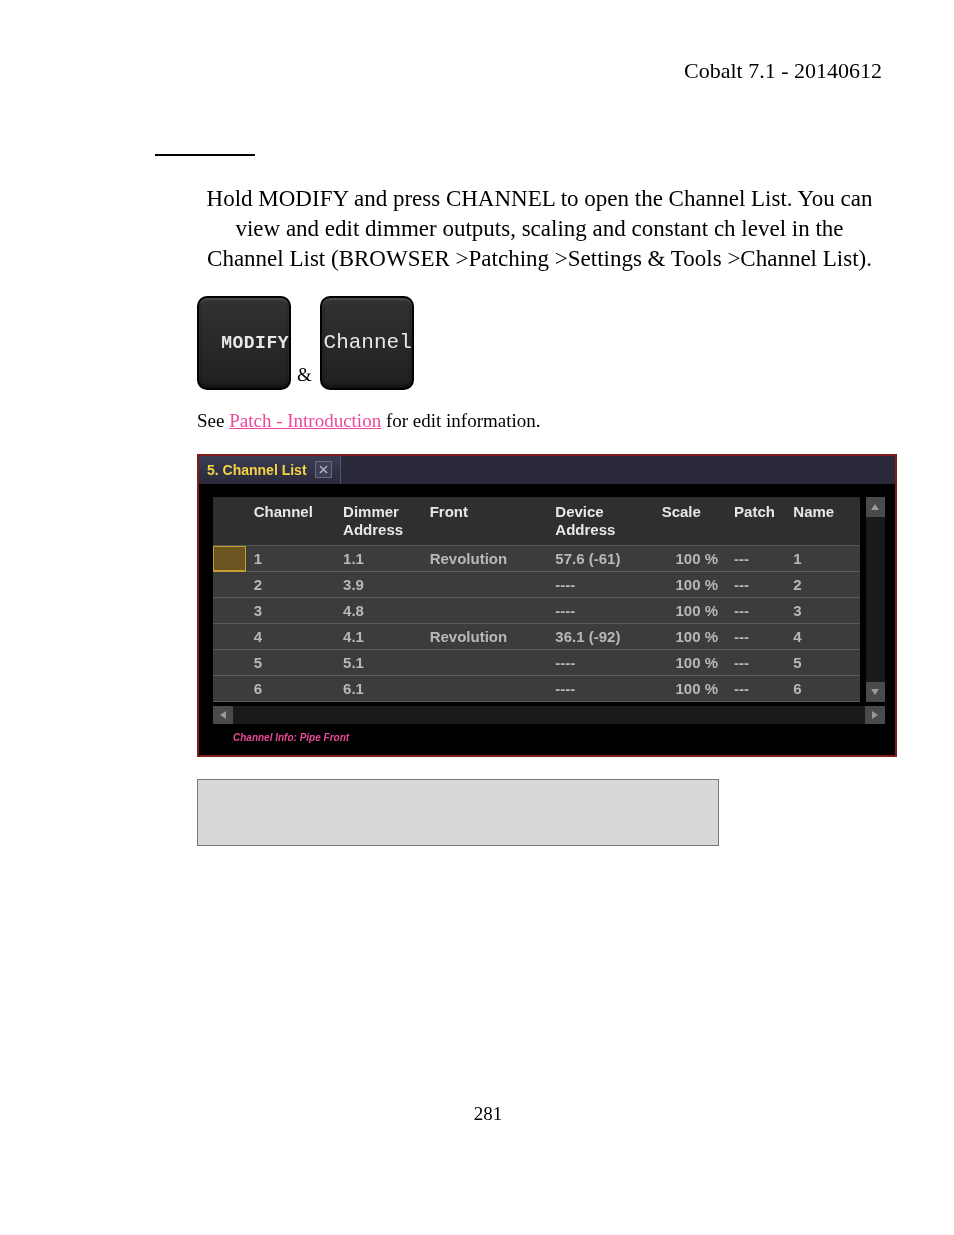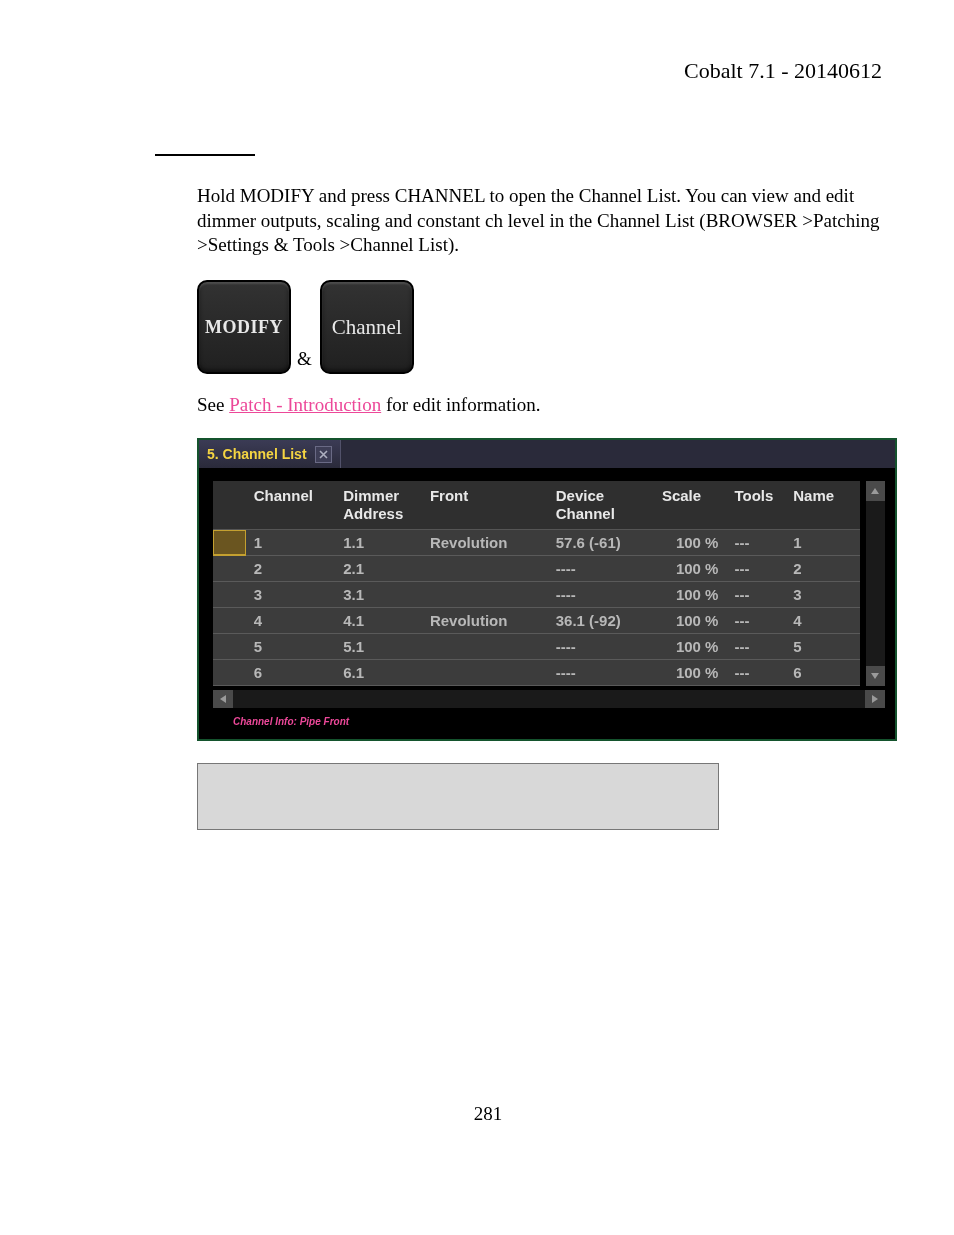--- a/index.html
+++ b/index.html
@@ -26,57 +26,58 @@
     border-top: 2px solid #000;
     width: 100px;
     margin-left: 83px;
     margin-bottom: 28px;
   }
   .content {
     margin-left: 125px;
     margin-right: 0;
   }
   .para {
-    font-size: 19px;
+    font-size: 23px;
     line-height: 1.3;
     margin: 0 0 22px 0;
+    text-align: center;
   }
   .key-row {
     display: flex;
     align-items: flex-end;
     margin-bottom: 20px;
   }
   .key-button {
     width: 90px;
     height: 90px;
     background: linear-gradient(#323232, #202020);
     border: 2px solid #000;
     border-radius: 10px;
     box-shadow: inset 0 2px 2px rgba(255,255,255,0.15), inset 0 -2px 4px rgba(0,0,0,0.6);
     display: flex;
     align-items: center;
-    justify-content: center;
+    justify-content: flex-end;
     color: #e8e8e8;
-    font-family: Liberation Serif, serif;
+    font-family: Liberation Mono, monospace;
   }
   .key-modify { font-size: 18px; font-weight: bold; letter-spacing: 0.5px; }
   .key-channel { font-size: 21px; }
   .amp {
     font-size: 19px;
     margin: 0 8px 4px 6px;
   }
   .see-line {
     font-size: 19px;
     margin: 8px 0 22px 0;
   }
   a.doc-link { color: #ec4899; text-decoration: underline; }
 
   
   .panel-outer {
-    border: 2px solid #14532d;
+    border: 2px solid #7f1d1d;
     background: #000;
     padding: 0;
     width: 700px;
     box-sizing: border-box;
   }
   .panel-tab-bar {
     background: #2a2a3a;
     height: 28px;
     display: flex;
     align-items: stretch;
@@ -261,51 +262,51 @@
       </div>
       <div class="panel-body">
         <div class="table-wrap">
           <table class="ch-table">
             <thead>
               <tr>
                 <th class="col-gutter"></th>
                 <th class="col-channel">Channel</th>
                 <th class="col-dimmer">Dimmer Address</th>
                 <th class="col-device">Front</th>
-                <th class="col-devaddr">Device Channel</th>
+                <th class="col-devaddr">Device Address</th>
                 <th class="col-scale">Scale</th>
-                <th class="col-park">Tools</th>
+                <th class="col-park">Patch</th>
                 <th class="col-name">Name</th>
               </tr>
             </thead>
             <tbody id="ch-tbody">
                 <tr class="selected">
                   <td class="col-gutter"></td>
                   <td class="col-channel">1</td>
                   <td class="col-dimmer">1.1</td>
                   <td class="col-device">Revolution</td>
                   <td class="col-devaddr">57.6 (-61)</td>
                   <td class="col-scale right">100 %</td>
                   <td class="col-park">---</td>
                   <td class="col-name">1</td>
                 </tr>
                 <tr>
                   <td class="col-gutter"></td>
                   <td class="col-channel">2</td>
-                  <td class="col-dimmer">2.1</td>
+                  <td class="col-dimmer">3.9</td>
                   <td class="col-device"></td>
                   <td class="col-devaddr">----</td>
                   <td class="col-scale right">100 %</td>
                   <td class="col-park">---</td>
                   <td class="col-name">2</td>
                 </tr>
                 <tr>
                   <td class="col-gutter"></td>
                   <td class="col-channel">3</td>
-                  <td class="col-dimmer">3.1</td>
+                  <td class="col-dimmer">4.8</td>
                   <td class="col-device"></td>
                   <td class="col-devaddr">----</td>
                   <td class="col-scale right">100 %</td>
                   <td class="col-park">---</td>
                   <td class="col-name">3</td>
                 </tr>
                 <tr>
                   <td class="col-gutter"></td>
                   <td class="col-channel">4</td>
                   <td class="col-dimmer">4.1</td>

